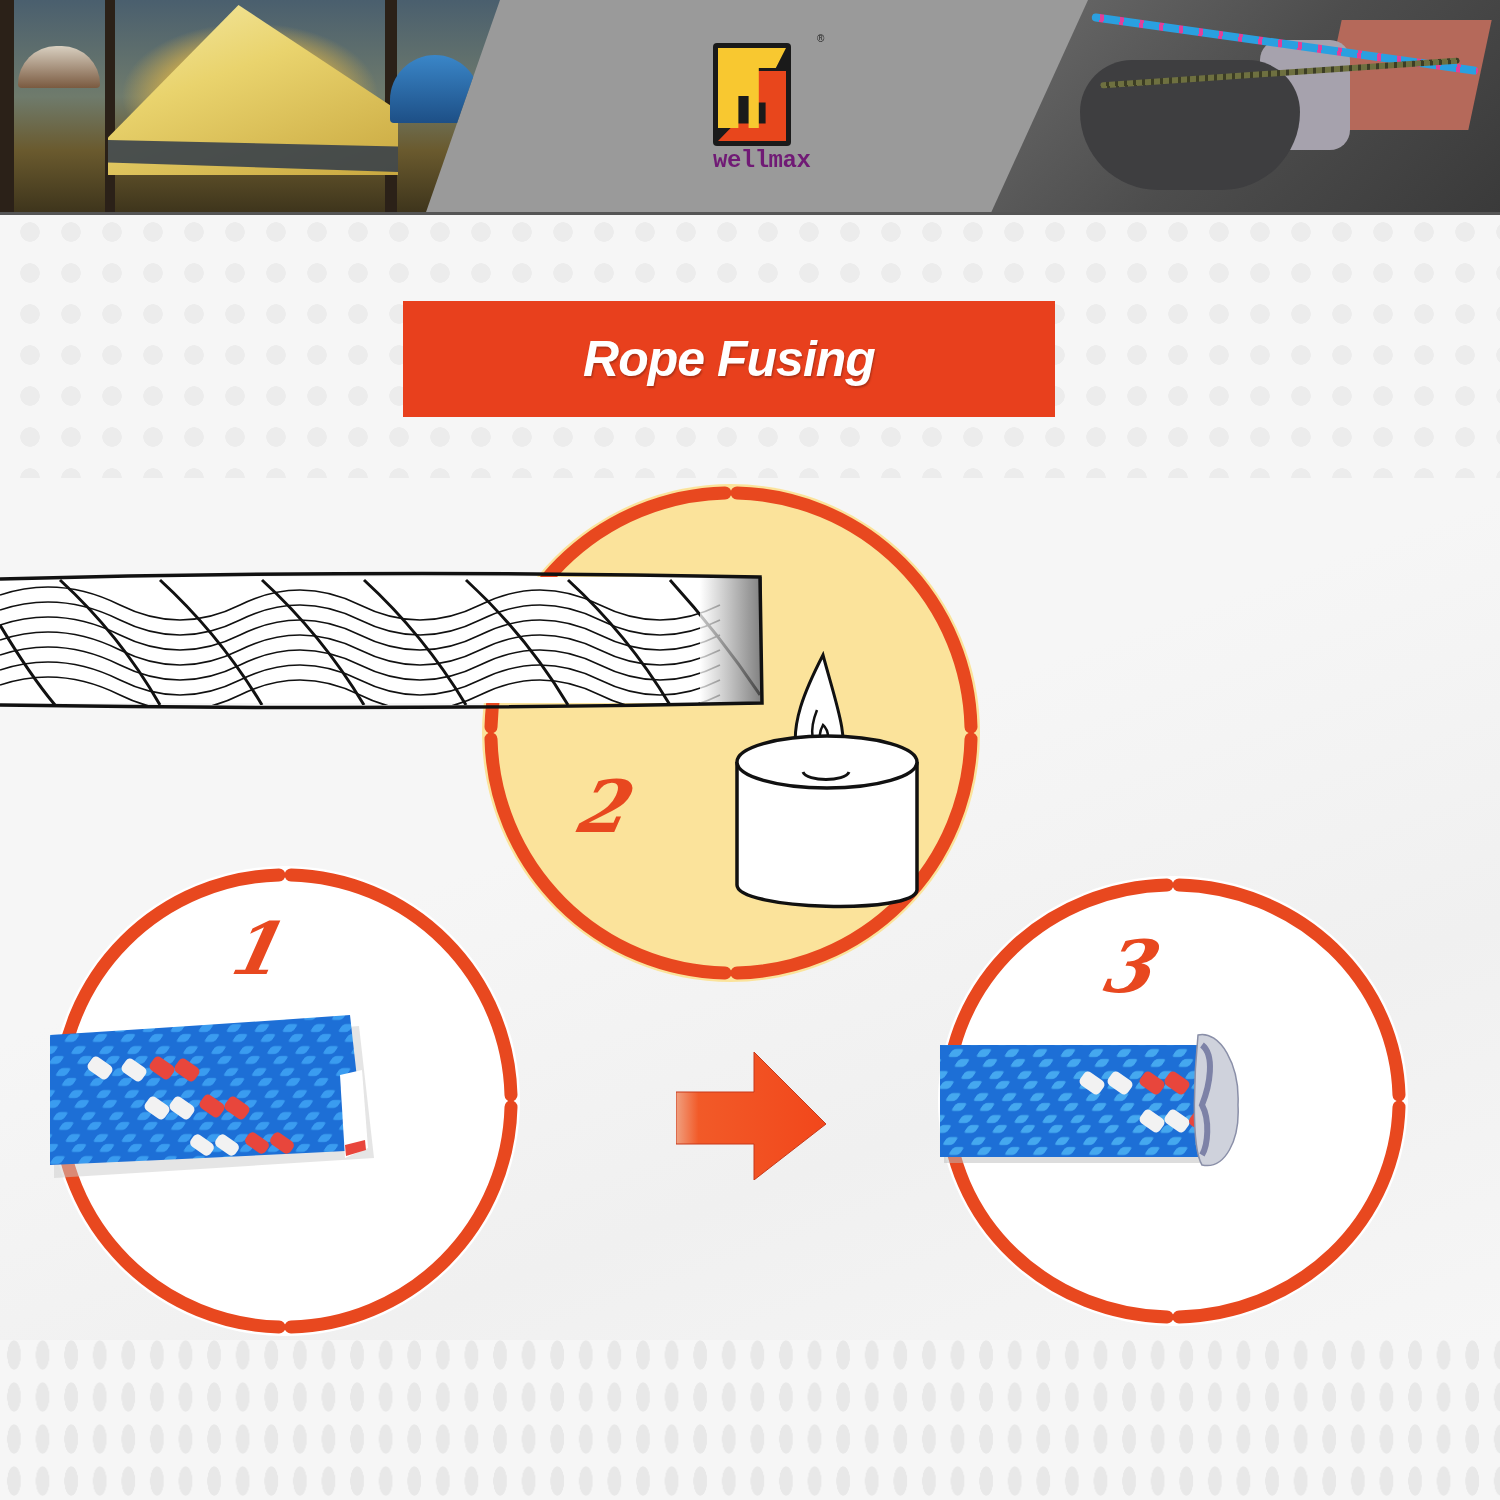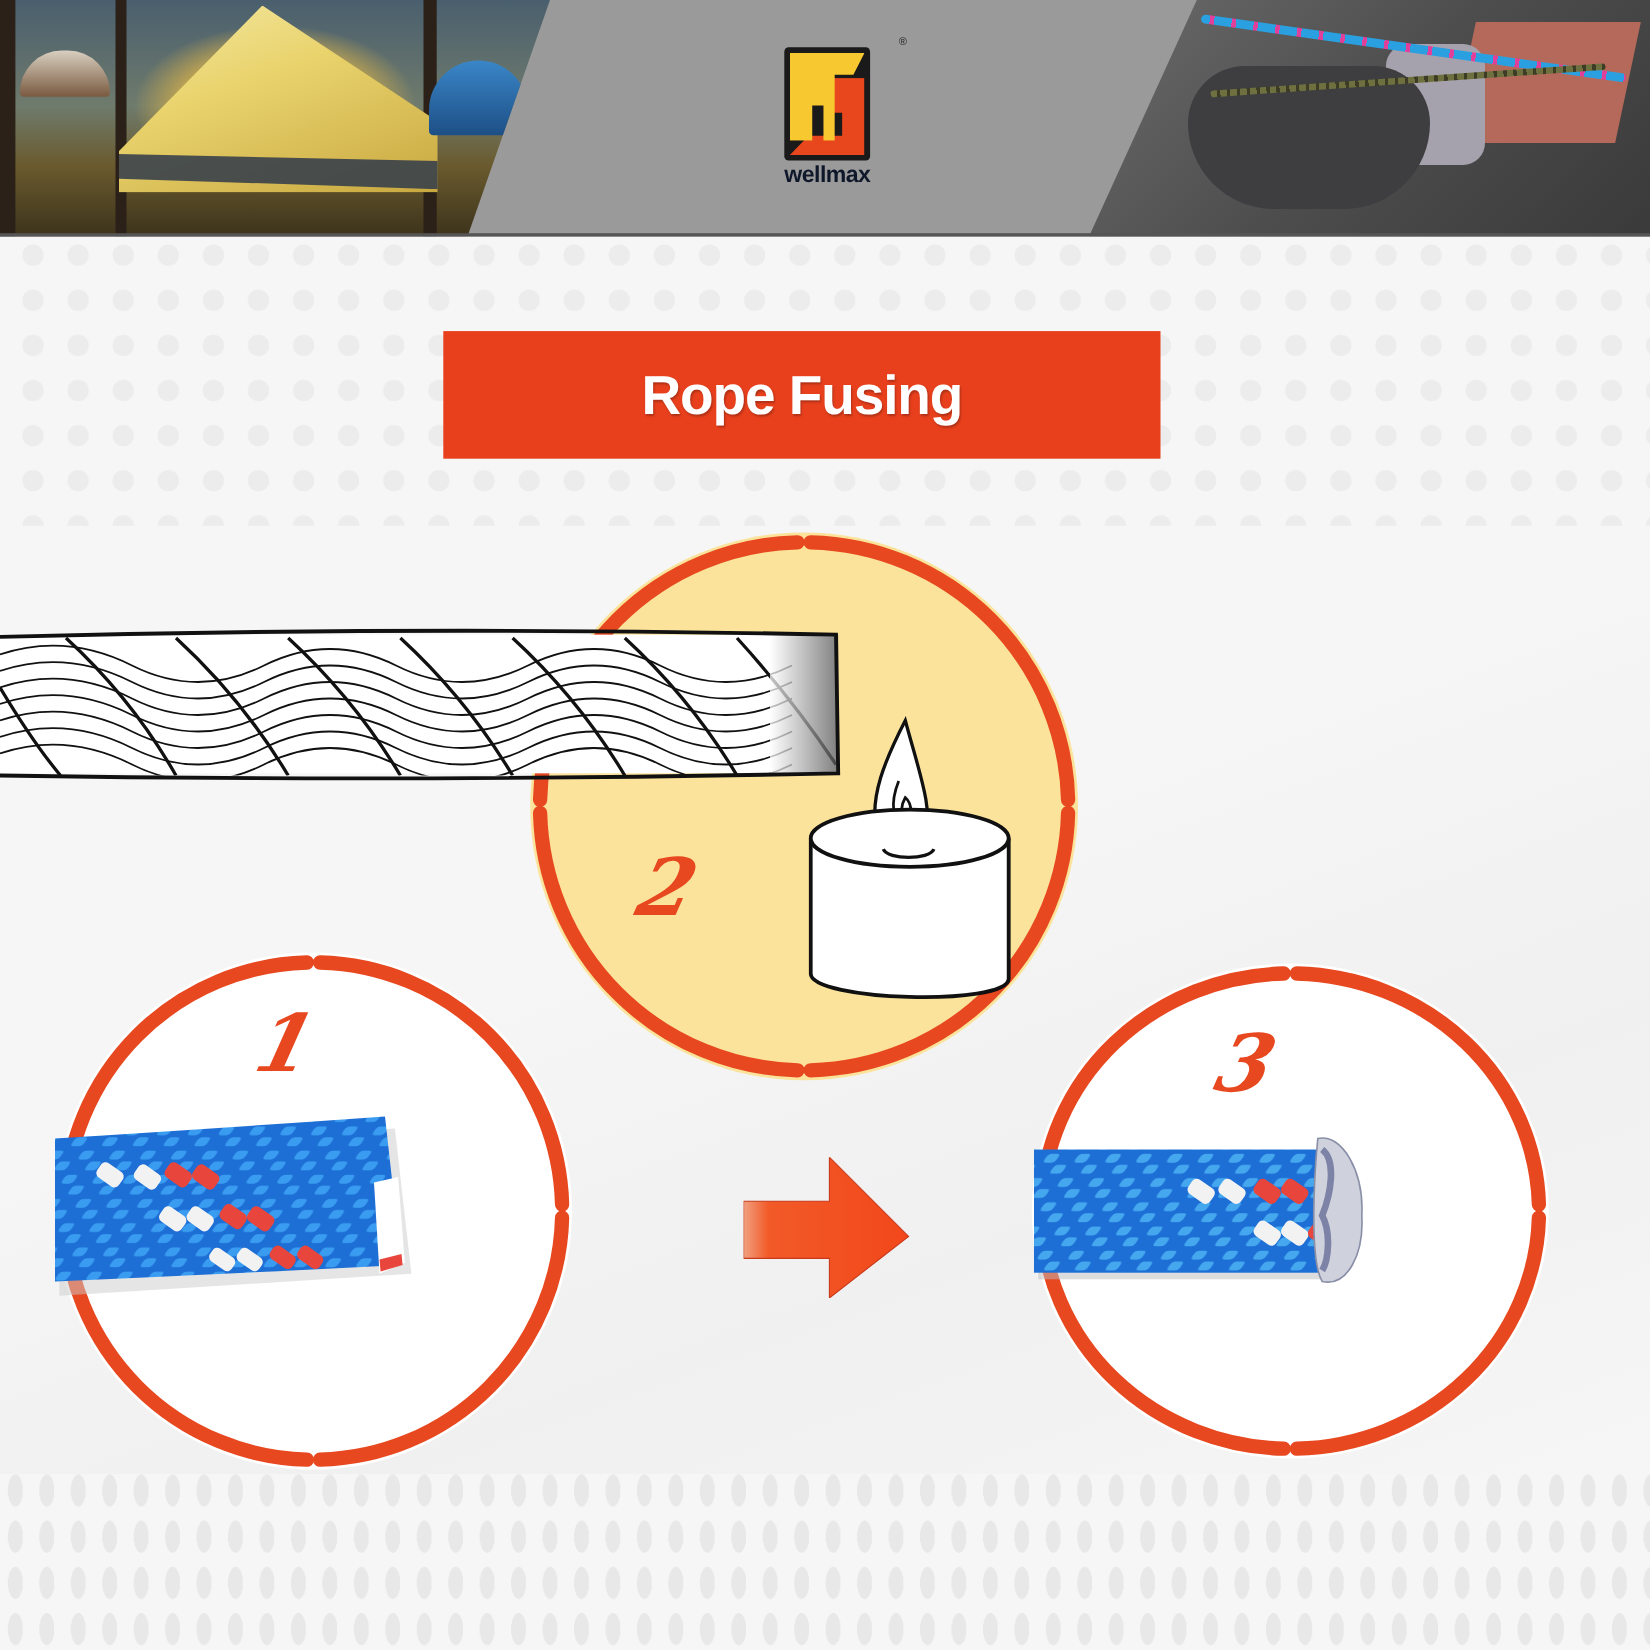--- a/index.html
+++ b/index.html
@@ -42,37 +42,37 @@
     .banner-bottom-line { position: absolute; left: 0; top: 212px; width: 1500px; height: 4px; background: #555; }
 
     
     .logo { position: absolute; left: 713px; top: 43px; width: 110px; height: 130px; }
     .logo-mark { position: absolute; left: 0; top: 0; width: 78px; height: 103px; background: #1a1a1a; border-radius: 4px; overflow: hidden; }
     .logo-yellow { position: absolute; left: 5px; top: 5px; width: 68px; height: 80px; background: #f8c830;
       clip-path: polygon(0 0, 100% 0, 85% 25%, 60% 25%, 60% 100%, 45% 100%, 45% 60%, 30% 60%, 30% 100%, 0 100%); }
     .logo-red { position: absolute; left: 5px; top: 28px; width: 68px; height: 70px; background: #e8461c;
       clip-path: polygon(55% 0, 100% 0, 100% 100%, 0 100%, 25% 75%, 70% 75%, 70% 45%, 55% 45%); }
     .logo-reg { position: absolute; left: 104px; top: -10px; font-size: 10px; color: #222; }
-    .logo-word { position: absolute; left: 0; top: 104px; width: 110px; font-size: 21px; font-weight: 700; color: #0f172a; letter-spacing: -0.5px; }
+    .logo-word { position: absolute; left: 0; top: 104px; width: 110px; font-size: 24px; font-weight: 700; color: #701a75; letter-spacing: -0.5px; font-family: Liberation Mono, monospace; }
 
     
     .dots-top { position: absolute; left: 0; top: 218px; width: 1500px; height: 260px;
       background-image: radial-gradient(circle 10px at 20px 20px, #ebebeb 95%, rgba(0,0,0,0) 100%);
       background-size: 41px 41px; background-position: 10px -6px; opacity: .9; }
     .dots-bottom { position: absolute; left: 0; top: 1335px; width: 1500px; height: 165px;
       background-image: radial-gradient(ellipse 7px 15px at 14px 20px, #e8e8e8 95%, rgba(0,0,0,0) 100%);
       background-size: 28.6px 42px; background-position: 0 0; }
     .diag-shade { position: absolute; left: 0; top: 480px; width: 1500px; height: 860px;
       background: linear-gradient(160deg, rgba(255,255,255,0) 40%, rgba(236,236,236,.6) 70%, rgba(255,255,255,0) 100%); }
 
     
     .title-box { position: absolute; left: 403px; top: 301px; width: 652px; height: 116px; background: #e8401d;
       display: flex; align-items: center; justify-content: center; }
     .title-text { color: #fff; font-size: 50px; font-weight: 700; letter-spacing: -1px;
-      text-shadow: 1px 2px 2px rgba(0,0,0,.25); }
+      text-shadow: 1px 2px 2px rgba(0,0,0,.25); font-style: italic; }
 
     
     .ring { position: absolute; border-radius: 50%; }
     .ring svg { position: absolute; left: 0; top: 0; }
     .step-number { position: absolute; font-family: "DejaVu Serif", serif; font-style: italic; font-weight: 700;
       color: #e8481f; font-size: 72px; transform: skewX(-14deg); }
 
     .c2 { left: 482px; top: 484px; width: 498px; height: 498px; background: #fbe39b; }
     .c1 { left: 50px; top: 866px; width: 470px; height: 470px; background: #fff; }
     .c3 { left: 938px; top: 876px; width: 470px; height: 450px; background: #fff; }

